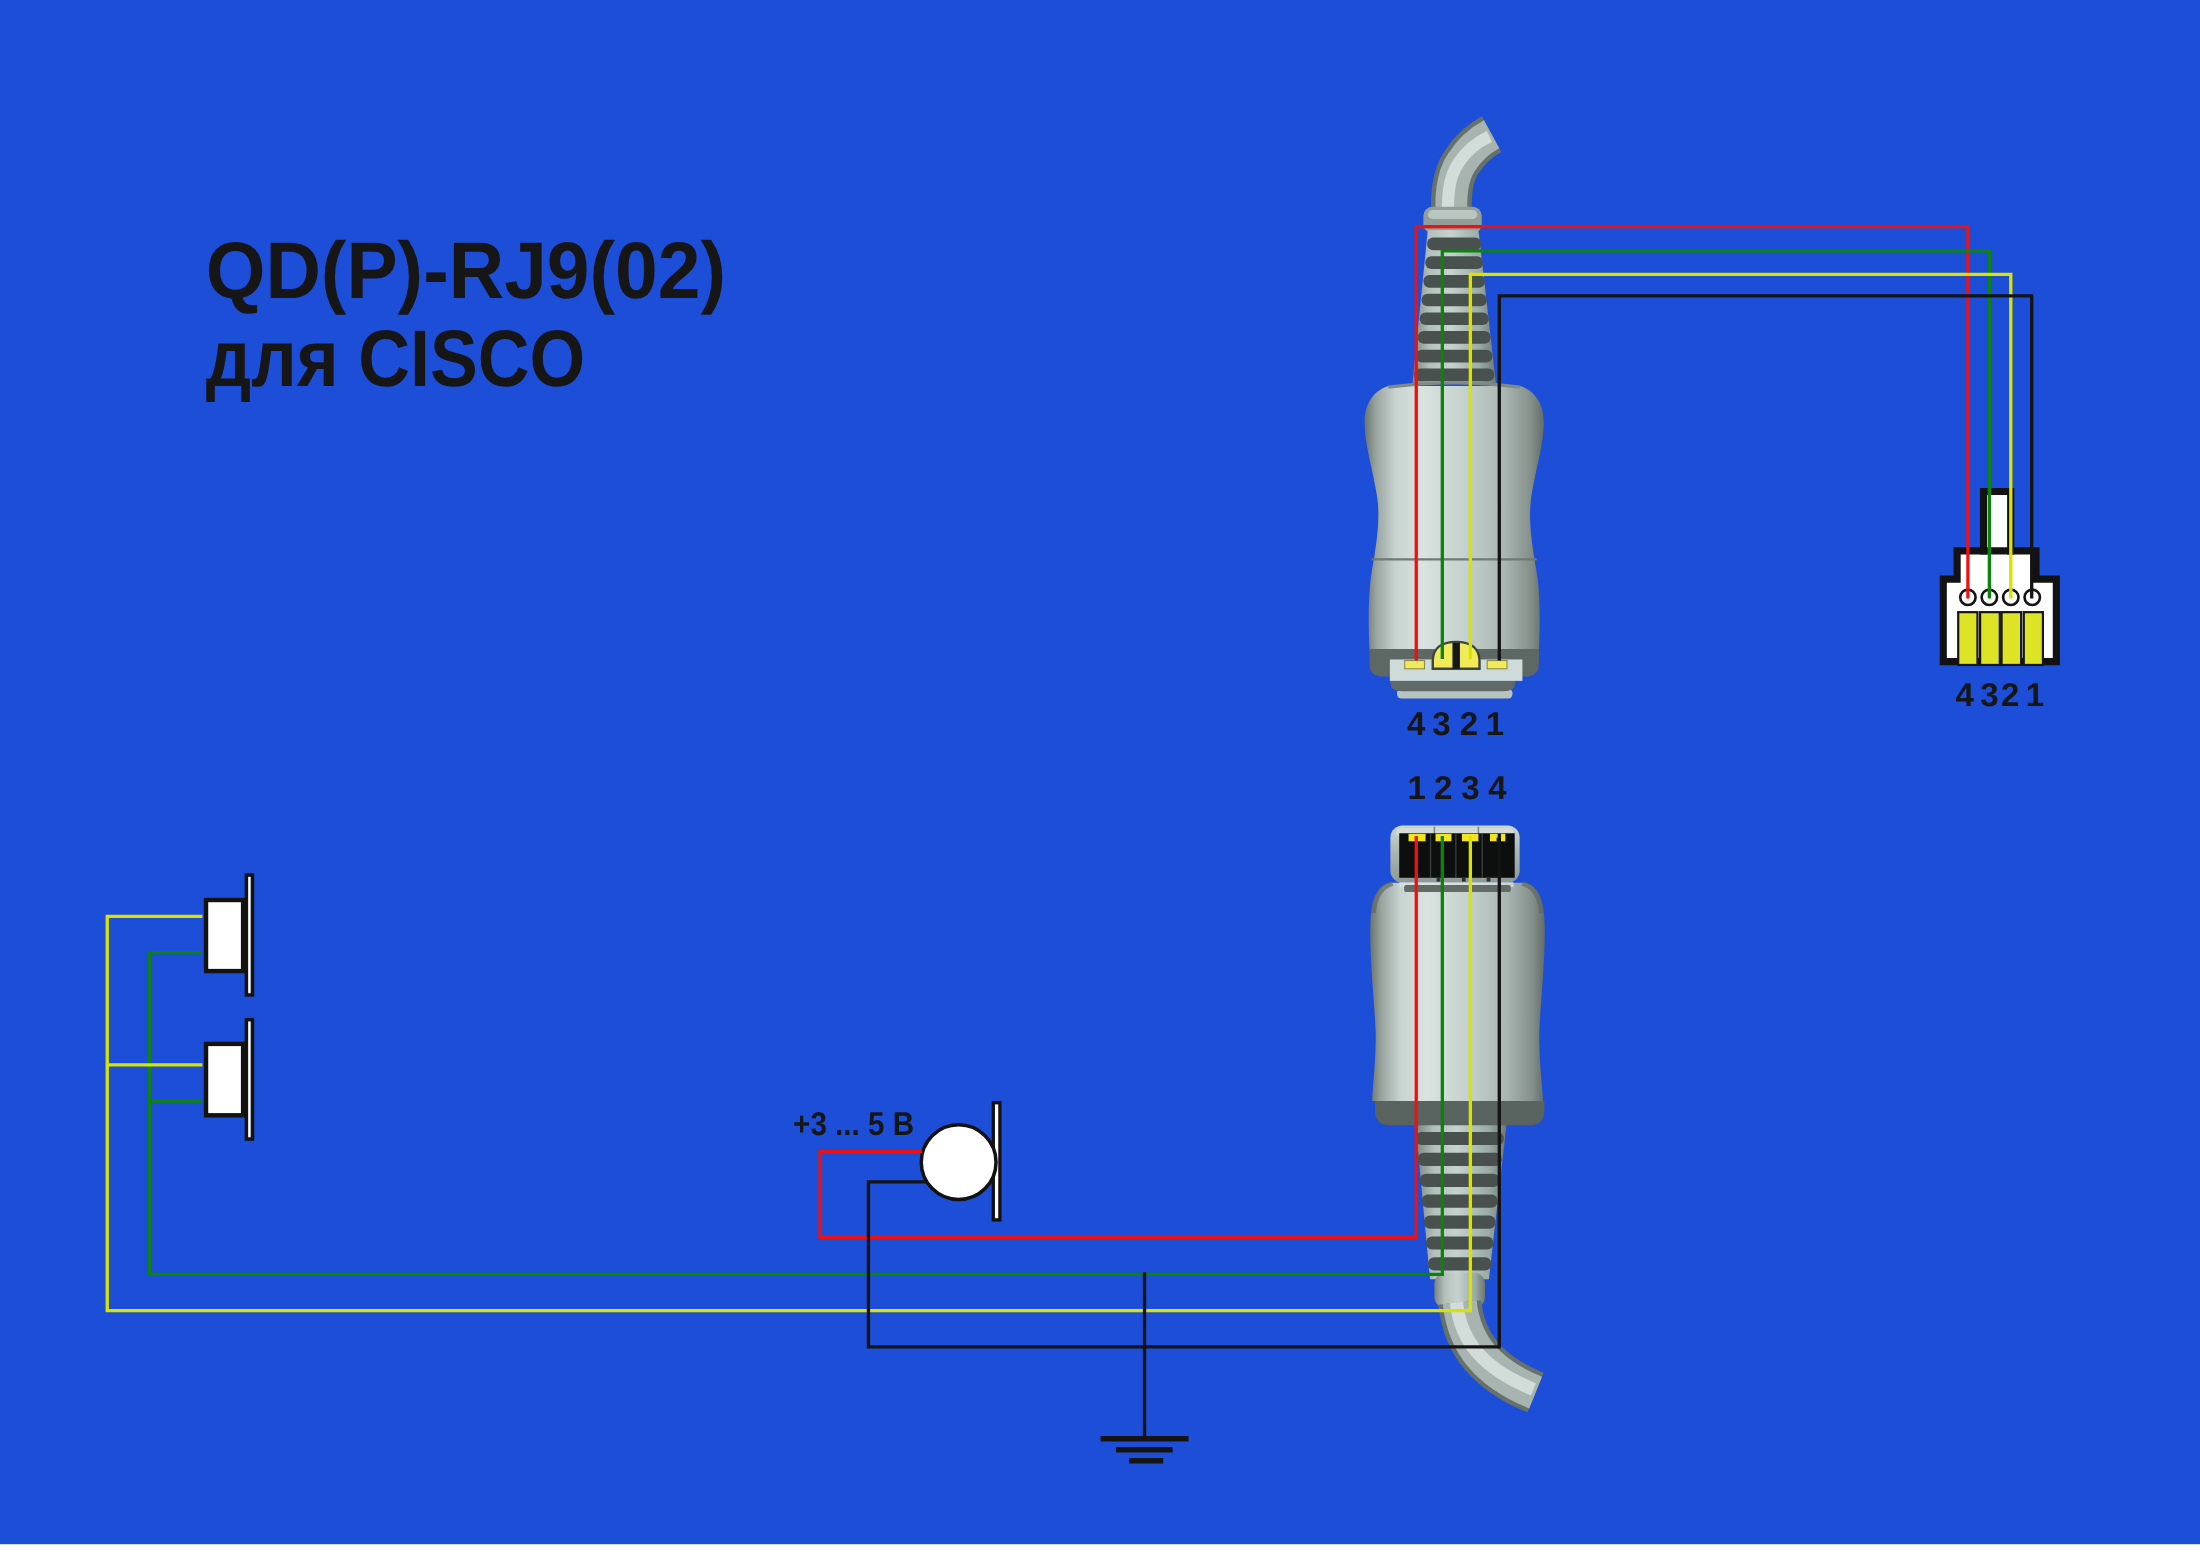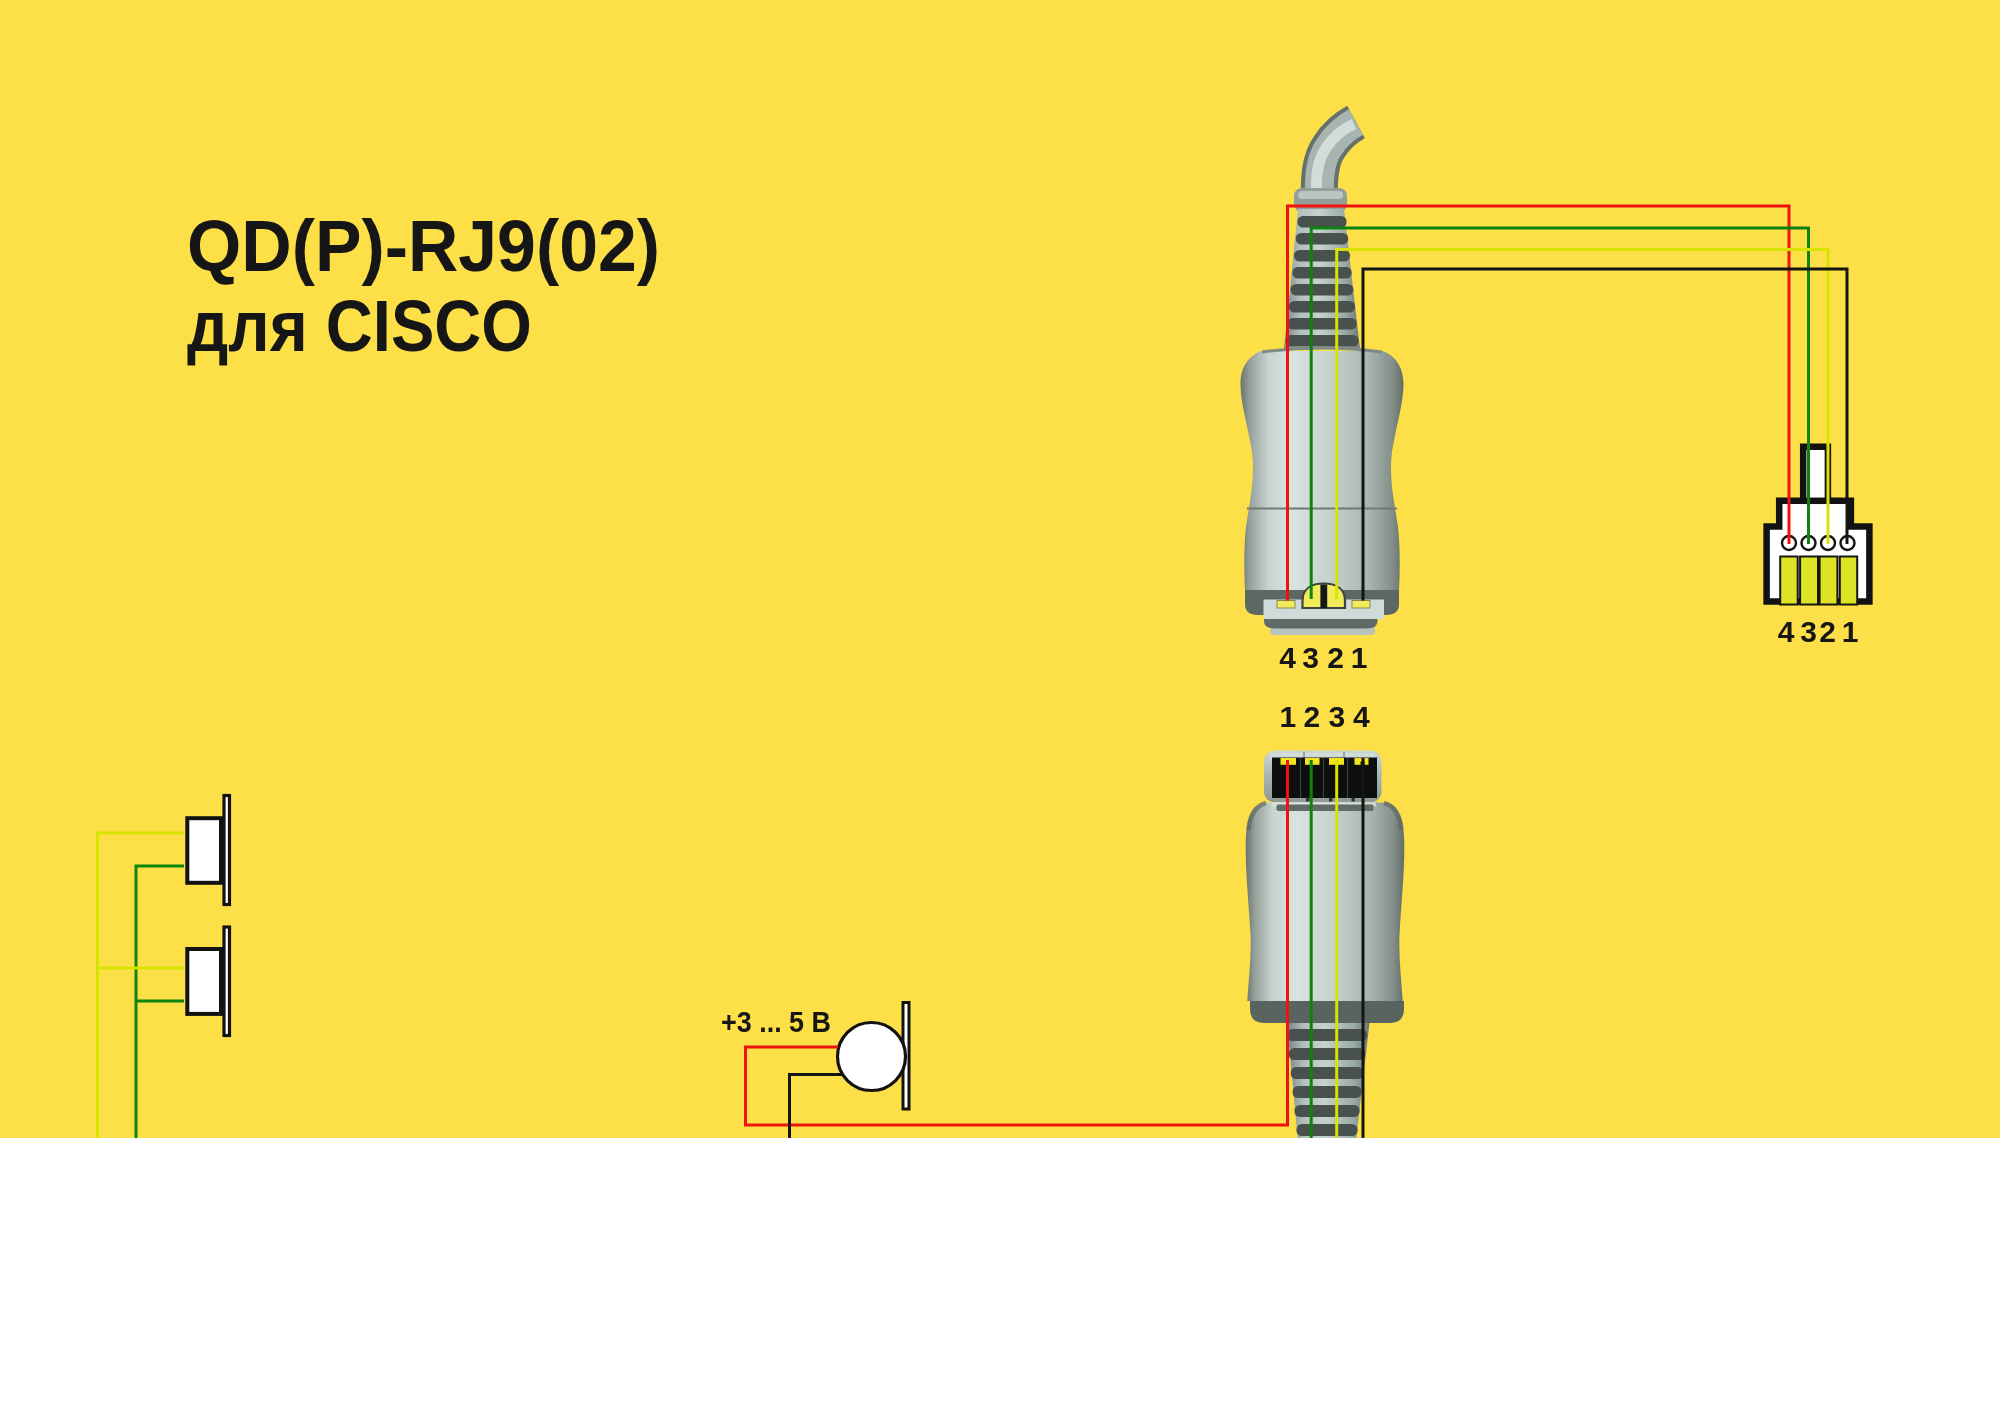--- a/index.html
+++ b/index.html
@@ -1,16 +1,16 @@
 <!DOCTYPE html>
 <html><head>
 <meta charset="utf-8">
 <style>
   html,body{margin:0;padding:0;background:#ffffff;}
-  #stage{position:relative;width:2000px;height:1138px;background:#fde047;overflow:hidden;}
+  #stage{position:relative;width:2000px;height:1404px;background:#1d4ed8;overflow:hidden;}
   svg{display:block;}
   text{font-family:"Liberation Sans","DejaVu Sans",sans-serif;font-weight:bold;}
 </style>
 </head>
 <body>
 
 <div id="stage">
 <svg width="2000" height="1410" viewBox="0 0 2000 1410">
   <defs>
     <linearGradient id="bodyGrad" x1="0" y1="0" x2="1" y2="0">

